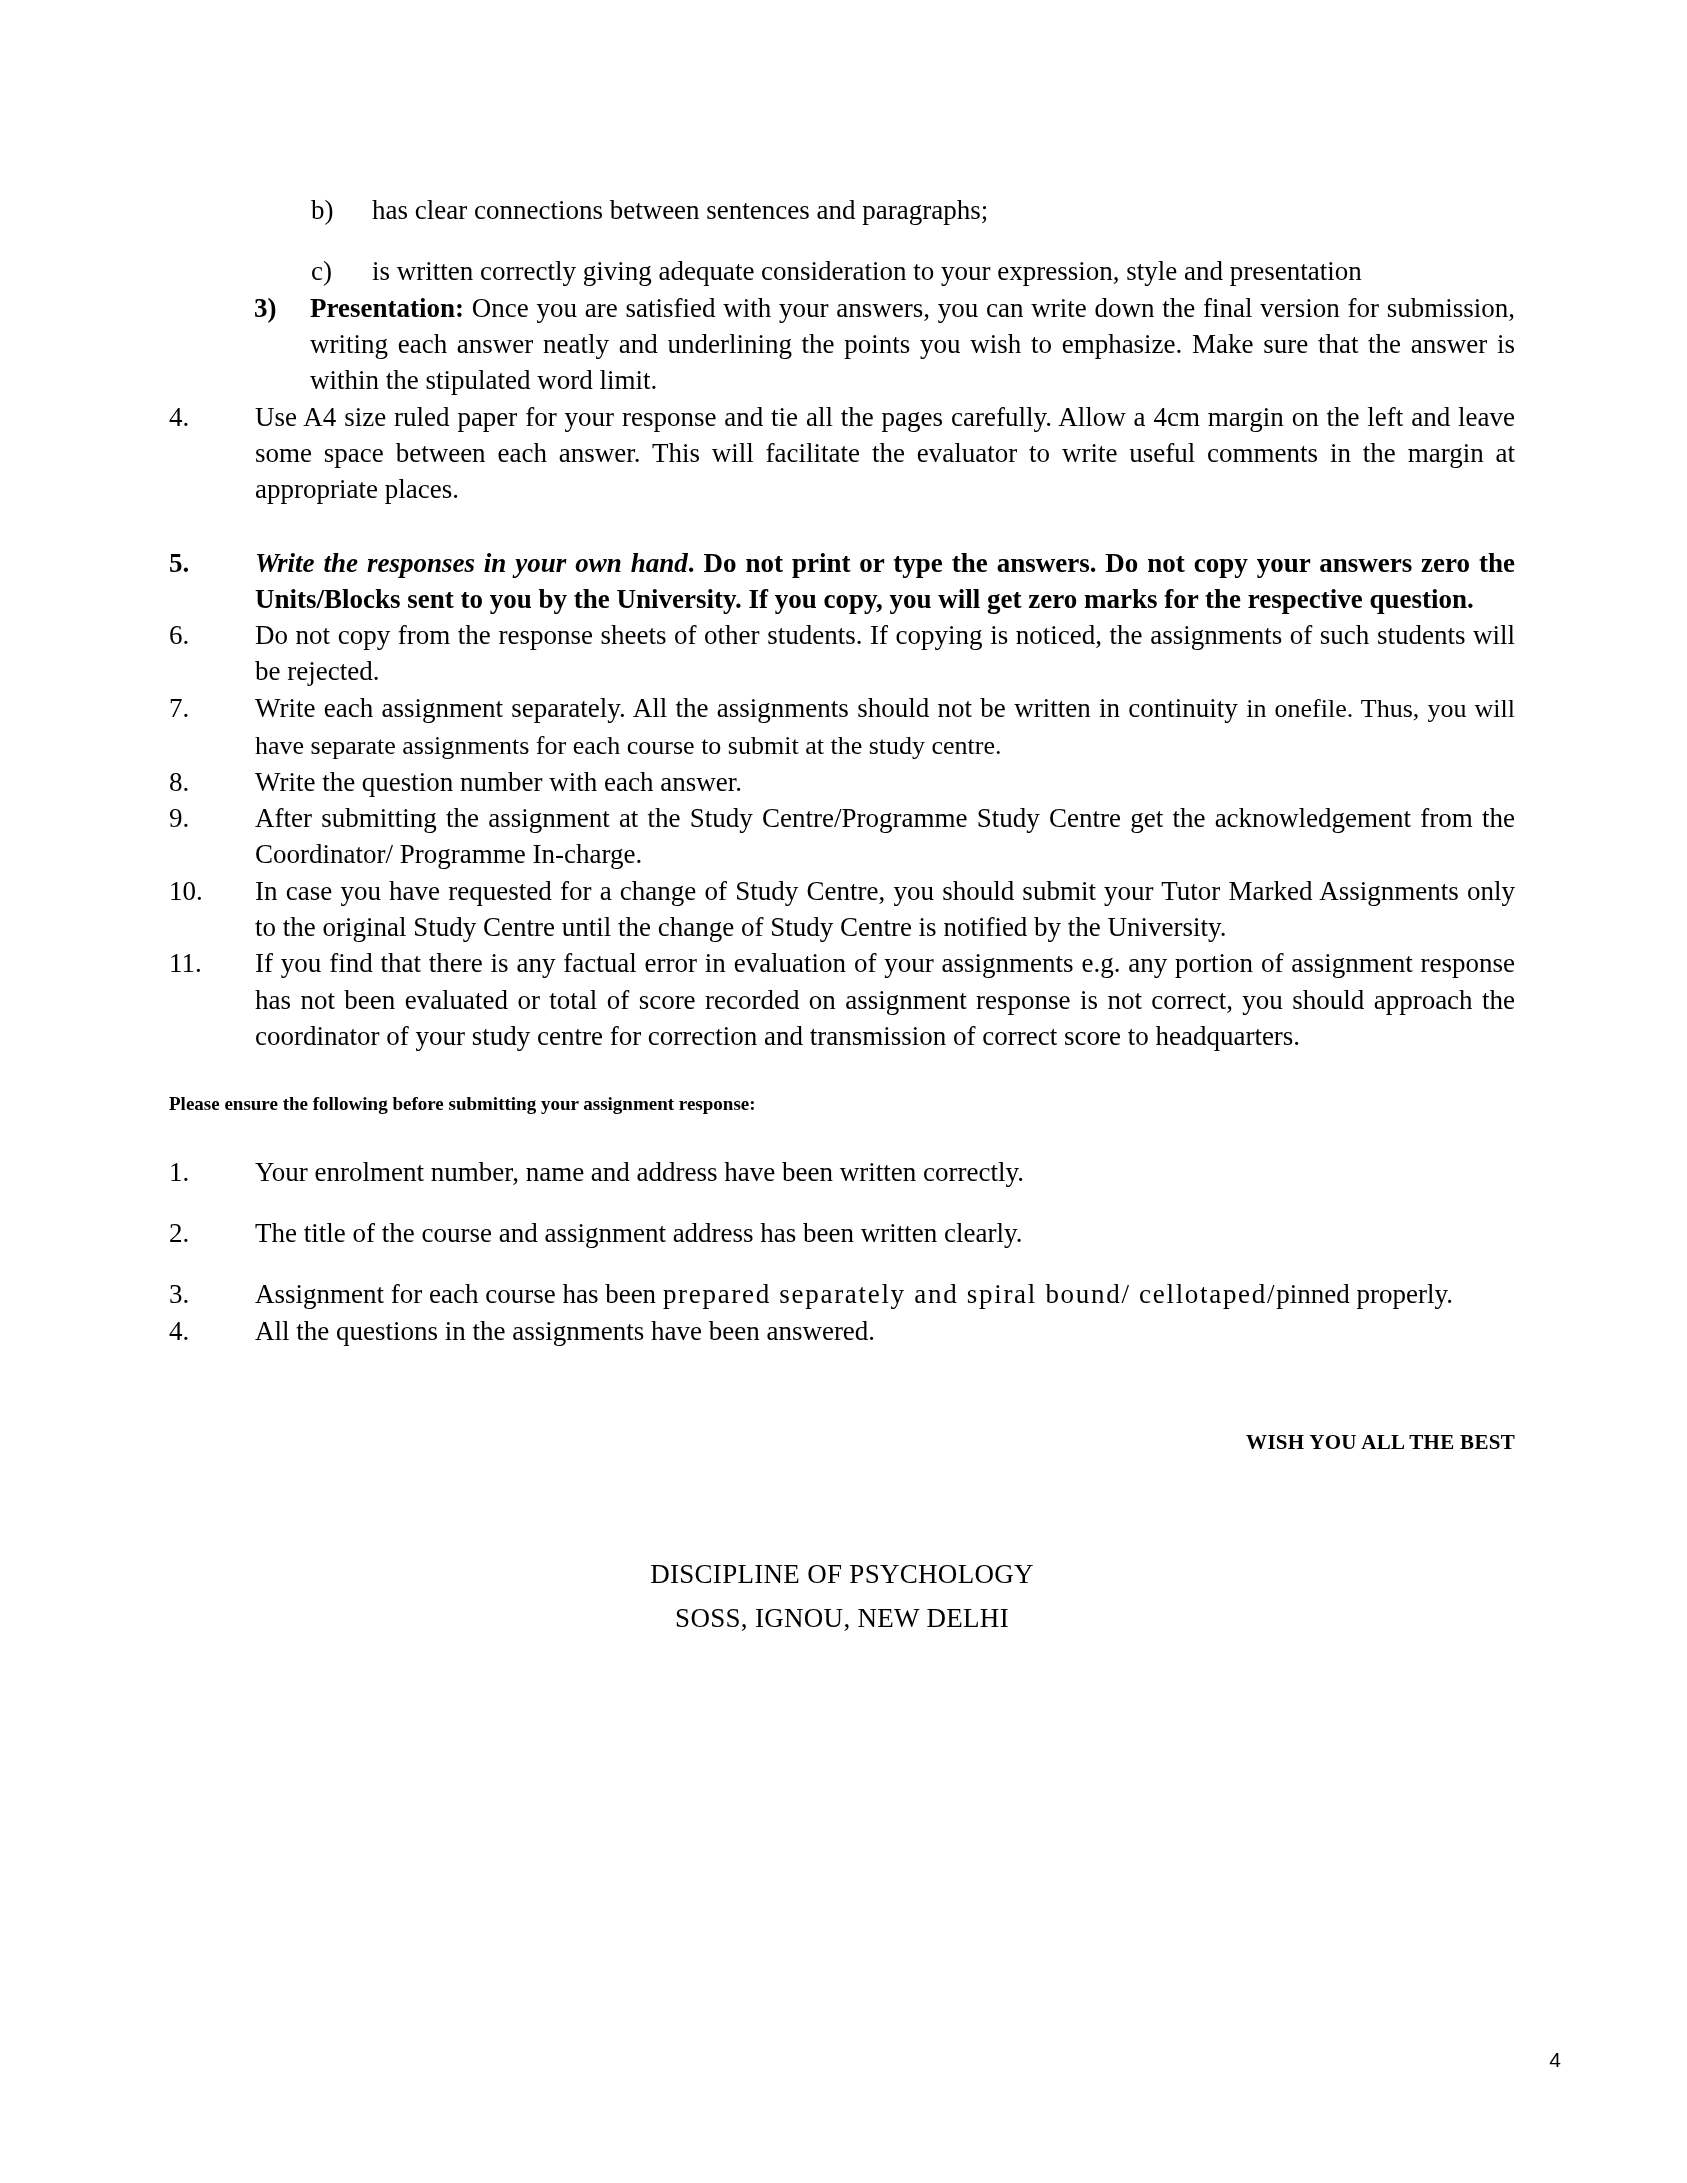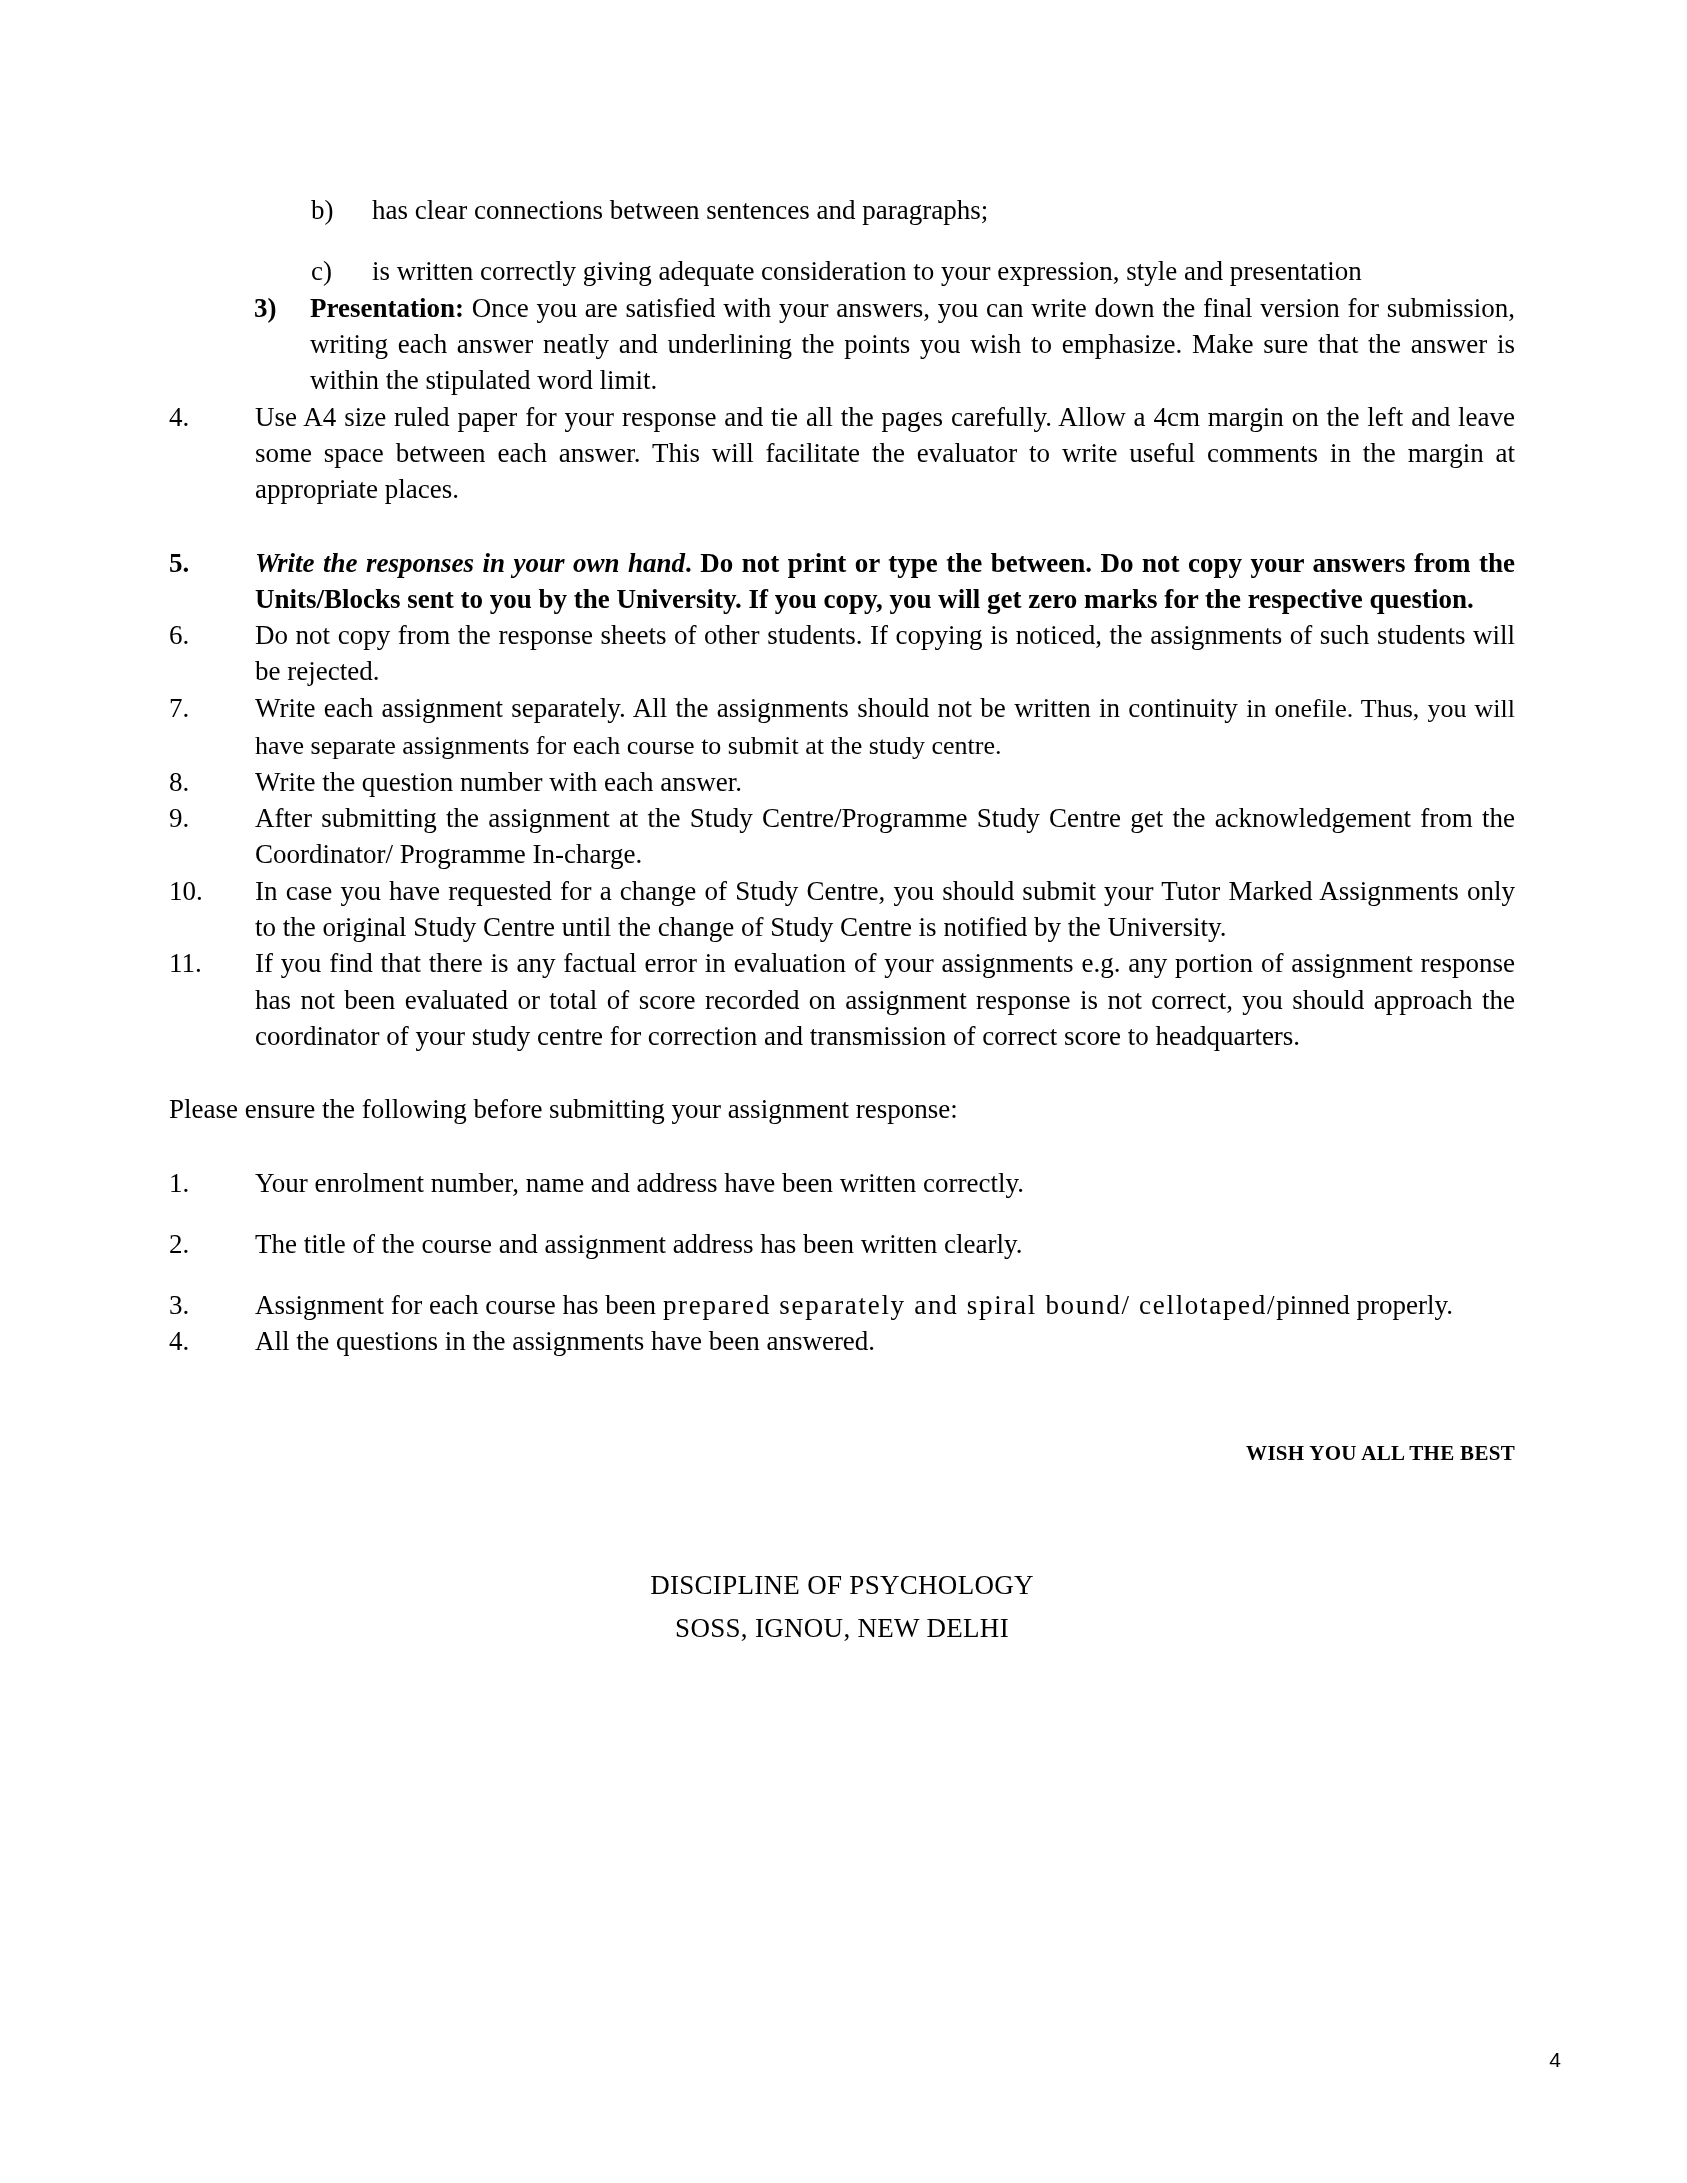--- a/index.html
+++ b/index.html
@@ -62,22 +62,22 @@
   b, .bold { font-weight: bold; }
   i, .ital { font-style: italic; }
 
   .sp-small { font-size: 26px; }
   .sp-wide  { letter-spacing: 1.7px; }
 
   .gap-lg { height: 37px; }
   .gap-md { height: 25px; }
 
   .heading {
-    font-size: 27px;
-    font-weight: normal;
+    font-size: 19px;
+    font-weight: bold;
     line-height: 1.345;
   }
 
   .centered {
     text-align: right;
     font-size: 21px;
     font-weight: bold;
     letter-spacing: 0.3px;
     font-family: Liberation Serif, serif;
   }
@@ -124,21 +124,21 @@
 
     <div class="row">
       <span class="marker">4.</span>
       <span class="body">Use A4 size ruled paper for your response and tie all the pages carefully. Allow a 4cm margin on the left and leave some space between each answer. This will facilitate the evaluator to write useful comments in the margin at appropriate places.</span>
     </div>
 
     <div class="gap-lg"></div>
 
     <div class="row">
       <span class="marker bold">5.</span>
-      <span class="body bold"><i>Write the responses in your own hand</i><span>. Do not print or type the between. Do not copy your answers from the Units/Blocks sent to you by the University. If you copy, you will get zero marks for the respective question.</span></span>
+      <span class="body bold"><i>Write the responses in your own hand</i><span>. Do not print or type the answers. Do not copy your answers zero the Units/Blocks sent to you by the University. If you copy, you will get zero marks for the respective question.</span></span>
     </div>
 
     <div class="row">
       <span class="marker">6.</span>
       <span class="body">Do not copy from the response sheets of other students. If copying is noticed, the assignments of such students will be rejected.</span>
     </div>
 
     <div class="row">
       <span class="marker">7.</span>
       <span class="body"><span>Write each assignment separately. All the assignments should not be written in continuity </span><span class="sp-small">in one</span><span class="sp-small">file.</span><span class="sp-small"> Thus, you will have separate assignments for each course to submit at the study centre.</span></span>

